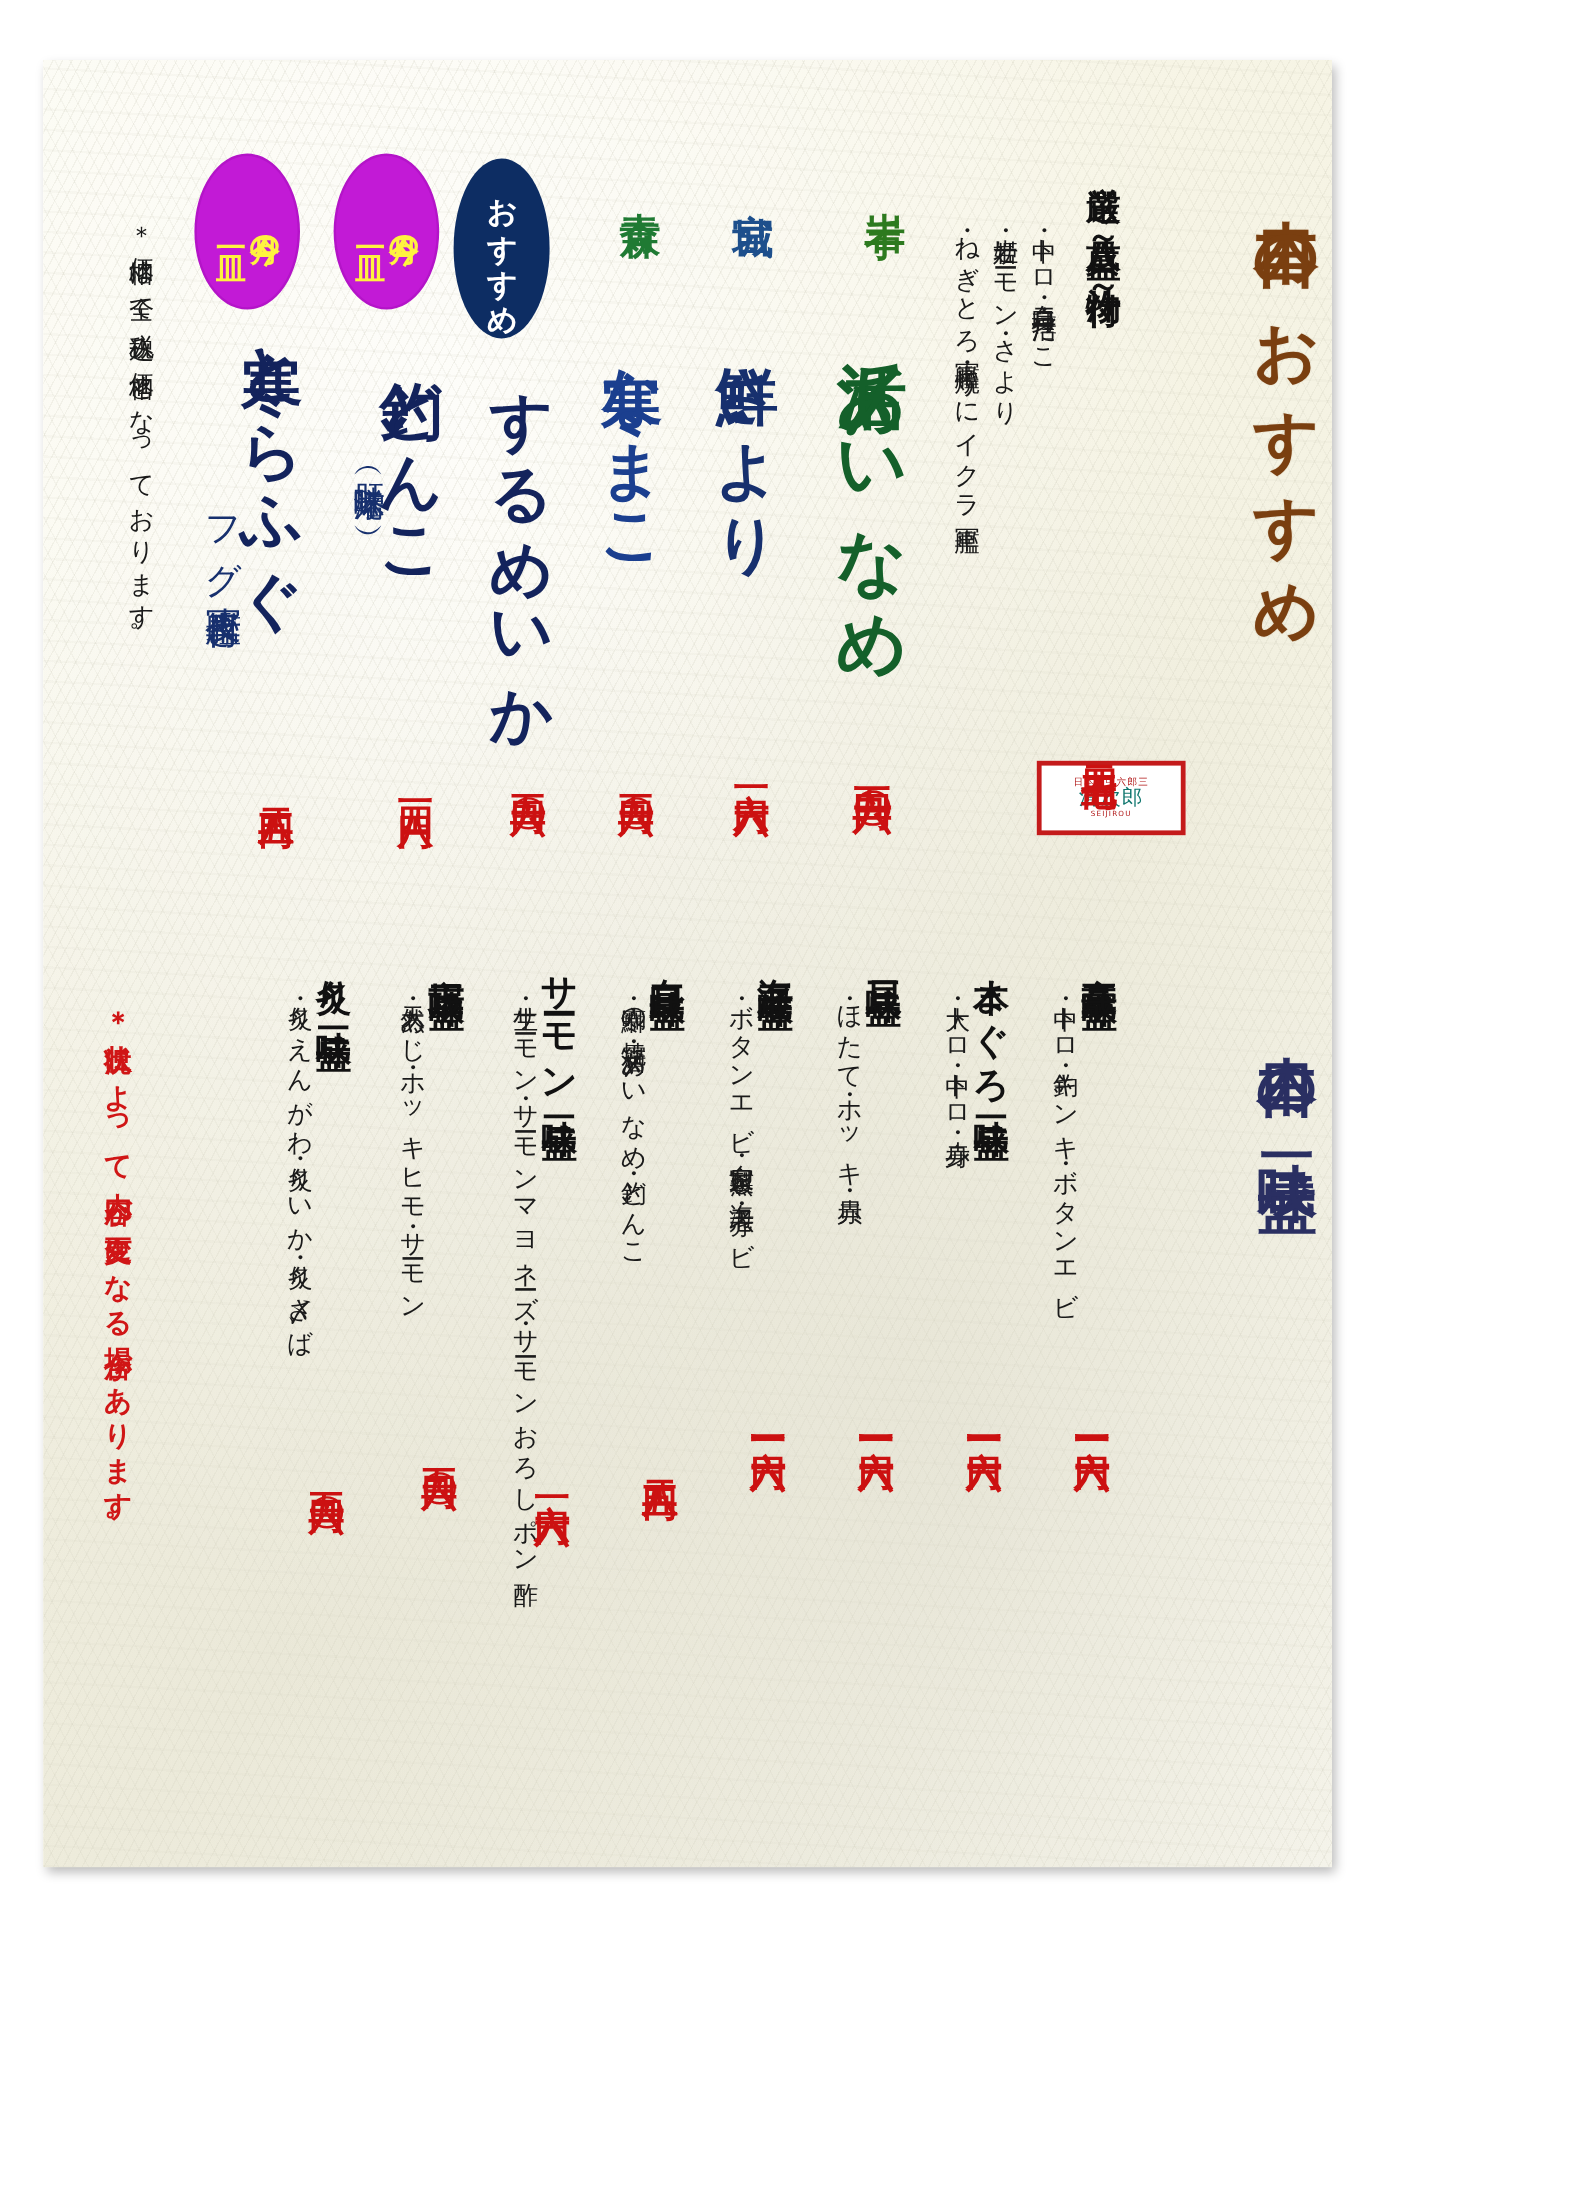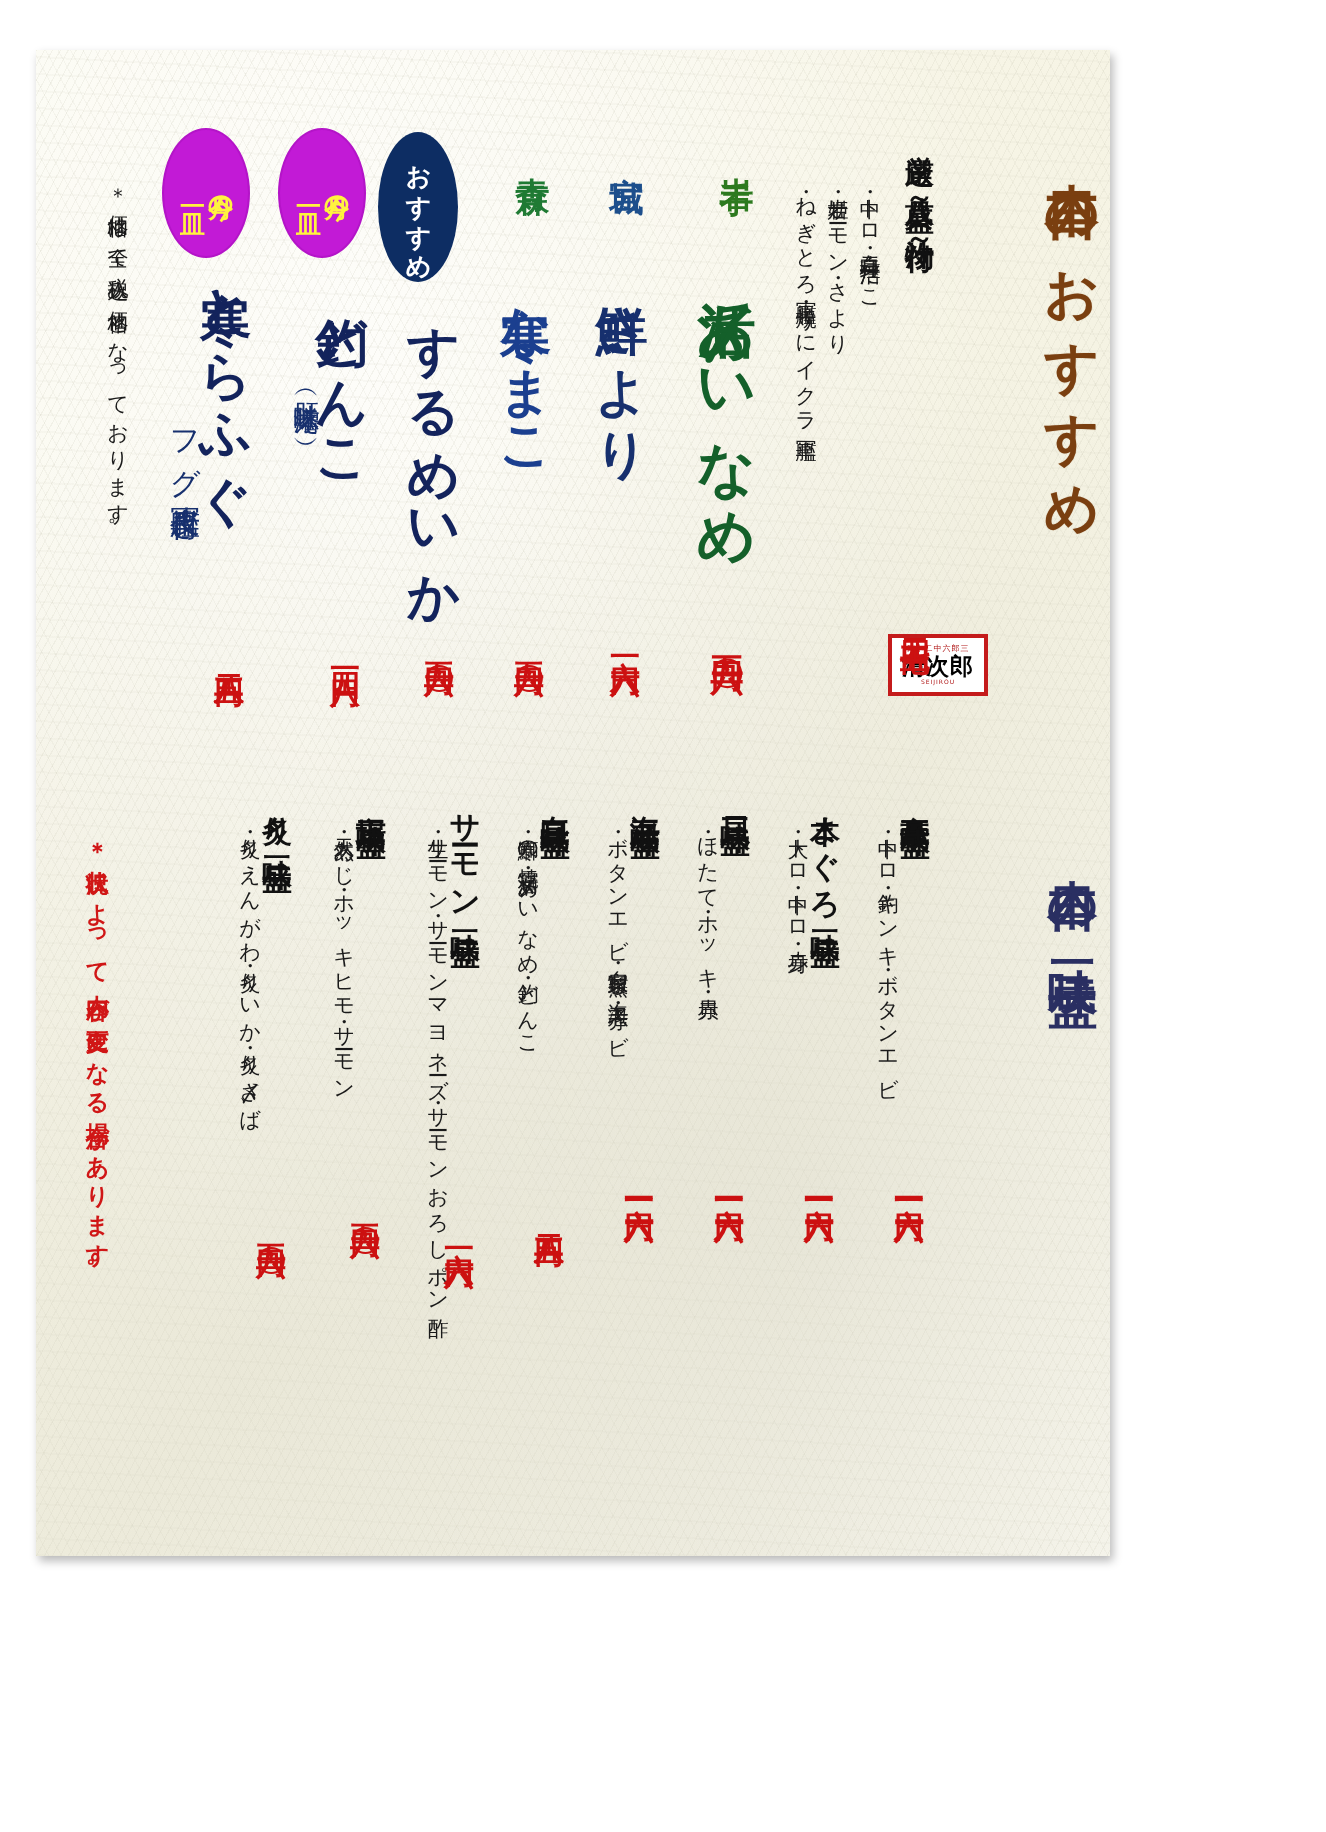--- a/index.html
+++ b/index.html
@@ -168,42 +168,42 @@
   .badge-text-w { color: #ffffff; }
   .badge-2col {
     display: flex;
     flex-direction: row-reverse;
     gap: 2px;
   }
 
   
   #stamp {
     position: absolute;
-    width: 100px;
+    width: 124px;
     height: 62px;
     background: #ffffff;
     border: 4px solid #c41b1b;
     box-sizing: border-box;
     display: flex;
     align-items: center;
     justify-content: center;
     flex-direction: column;
     overflow: hidden;
   }
   #stamp .stamp-top {
     font-size: 8px;
     color: #b01616;
     letter-spacing: 1px;
     line-height: 1;
     margin-bottom: 1px;
   }
   #stamp .stamp-main {
-    font-size: 23px;
-    font-weight: bold;
-    color: #000000;
+    font-size: 17px;
+    font-weight: normal;
+    color: #0f766e;
     letter-spacing: 1px;
     line-height: 1;
     font-family: "DejaVu Serif", "Liberation Serif", serif;
   }
   #stamp .stamp-bot {
     font-size: 6px;
     color: #b01616;
     letter-spacing: 1px;
     line-height: 1;
     margin-top: 2px;

